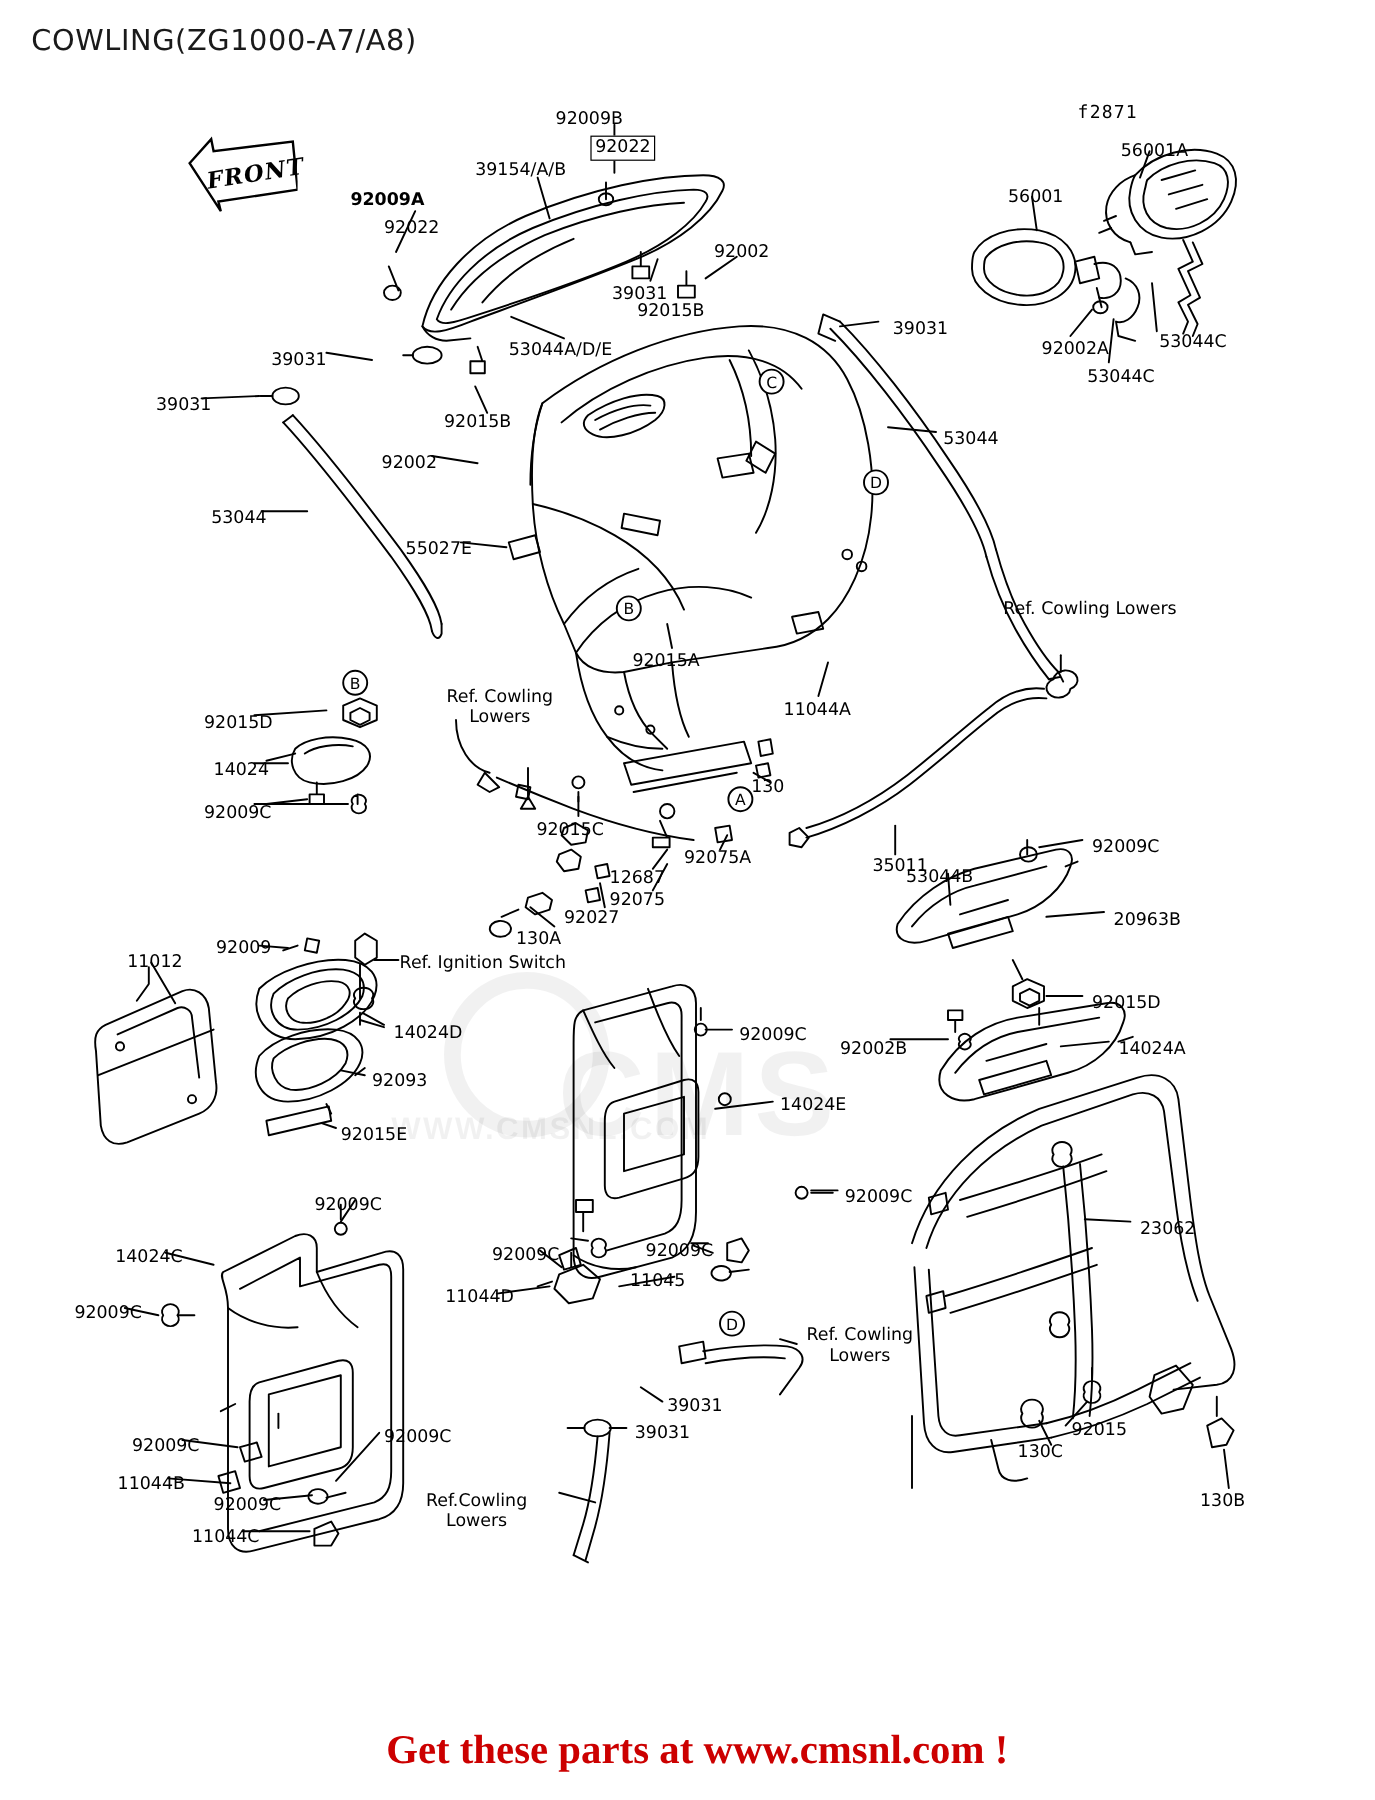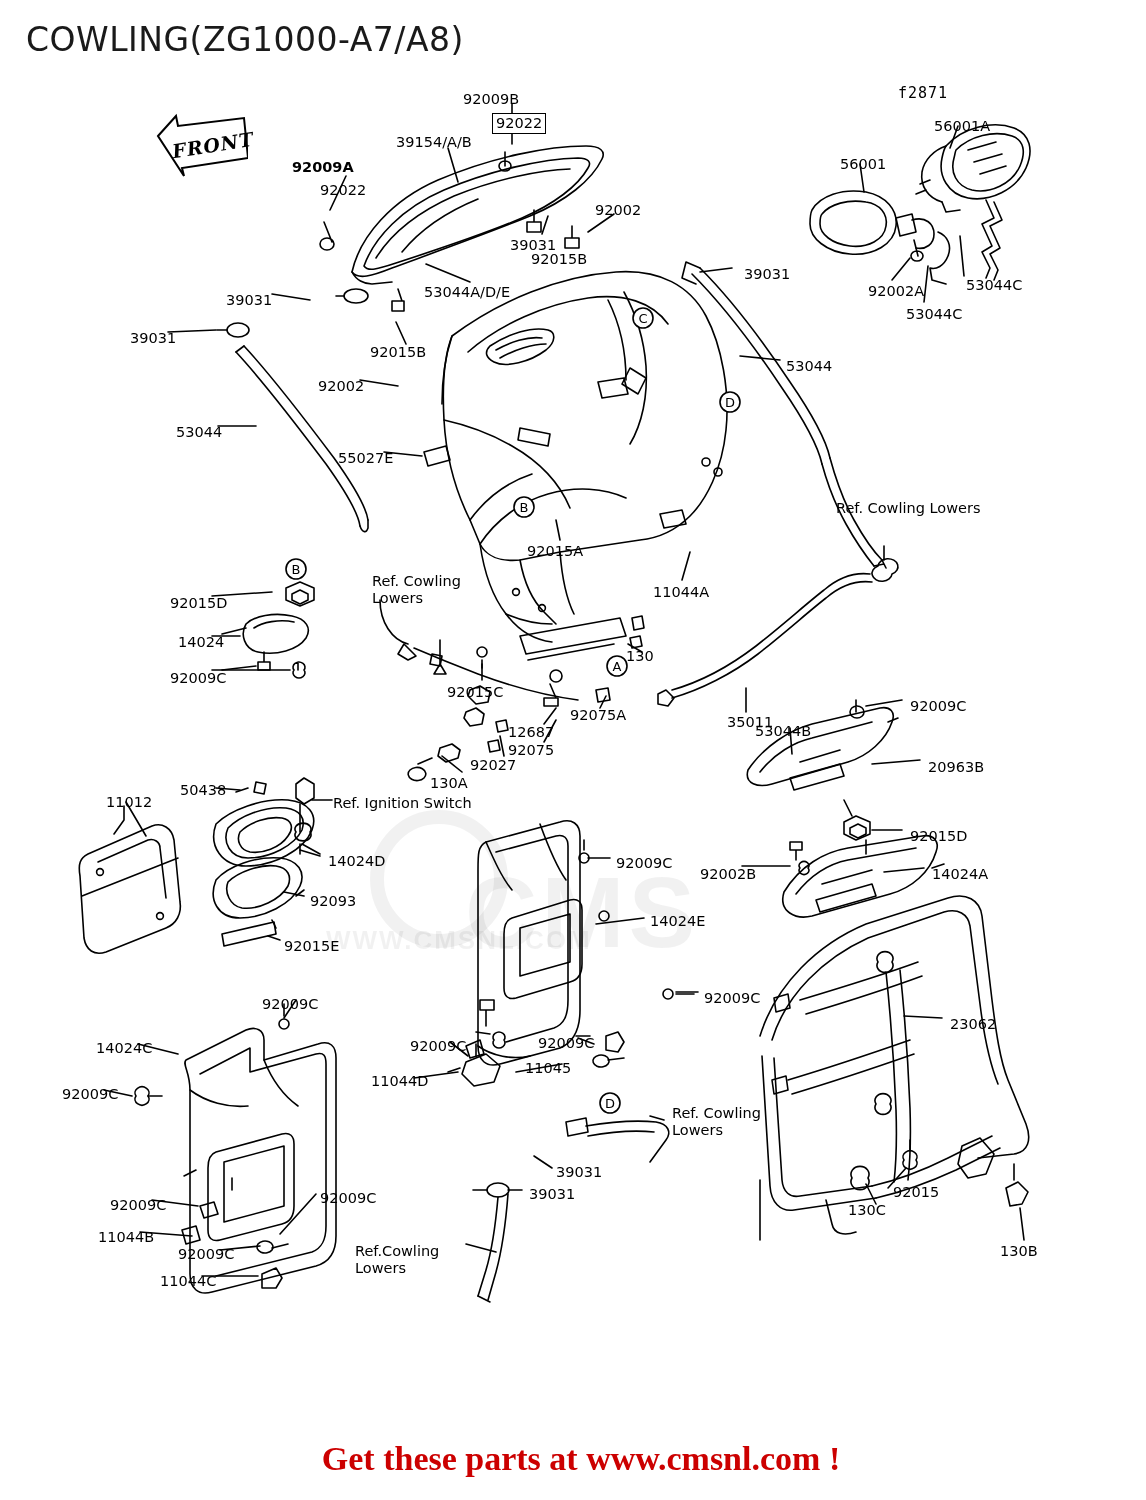--- a/index.html
+++ b/index.html
@@ -17,21 +17,21 @@
   }
   #page {
     position: relative;
     width: 1146px;
     height: 1500px;
   }
   #title {
     position: absolute;
     left: 26px;
     top: 20px;
-    font-size: 33px;
+    font-size: 24px;
     letter-spacing: 0.5px;
     color: #1a1a1a;
     font-family: "DejaVu Sans", sans-serif;
     white-space: nowrap;
   }
   #footer {
     position: absolute;
     left: 12px;
     top: 1440px;
     width: 1138px;
@@ -55,21 +55,21 @@
     white-space: nowrap;
     line-height: 1.15;
   }
   .label.boxed {
     border: 1px solid #000;
     padding: 1px 3px;
     background: #fff;
   }
   .label.two-line {
     white-space: pre-line;
-    text-align: left;
+    text-align: center;
   }
   .label.fcode {
     font-family: "DejaVu Sans Mono", monospace;
     font-size: 15px;
     letter-spacing: 1px;
   }
   .watermark {
     position: absolute;
     color: rgba(0,0,0,0.055);
     font-weight: bold;
@@ -522,21 +522,21 @@
       <div class="label" style="left: 470px; top: 757px;">92027</div>
       <div class="label" style="left: 430px; top: 775px;">130A</div>
       <div class="label" style="left: 727px; top: 714px;">35011</div>
       <div class="label" style="left: 755px; top: 723px;">53044B</div>
       <div class="label" style="left: 910px; top: 698px;">92009C</div>
       <div class="label" style="left: 928px; top: 759px;">20963B</div>
       <div class="label" style="left: 910px; top: 828px;">92015D</div>
       <div class="label" style="left: 932px; top: 866px;">14024A</div>
       <div class="label" style="left: 700px; top: 866px;">92002B</div>
       <div class="label" style="left: 106px; top: 794px;">11012</div>
-      <div class="label" style="left: 180px; top: 782px;">50438</div>
+      <div class="label" style="left: 180px; top: 782px;">92009</div>
       <div class="label" style="left: 333px; top: 795px;">Ref. Ignition Switch</div>
       <div class="label" style="left: 328px; top: 853px;">14024D</div>
       <div class="label" style="left: 310px; top: 893px;">92093</div>
       <div class="label" style="left: 284px; top: 938px;">92015E</div>
       <div class="label" style="left: 616px; top: 855px;">92009C</div>
       <div class="label" style="left: 650px; top: 913px;">14024E</div>
       <div class="label" style="left: 704px; top: 990px;">92009C</div>
       <div class="label" style="left: 950px; top: 1016px;">23062</div>
       <div class="label" style="left: 262px; top: 996px;">92009C</div>
       <div class="label" style="left: 96px; top: 1040px;">14024C</div>

